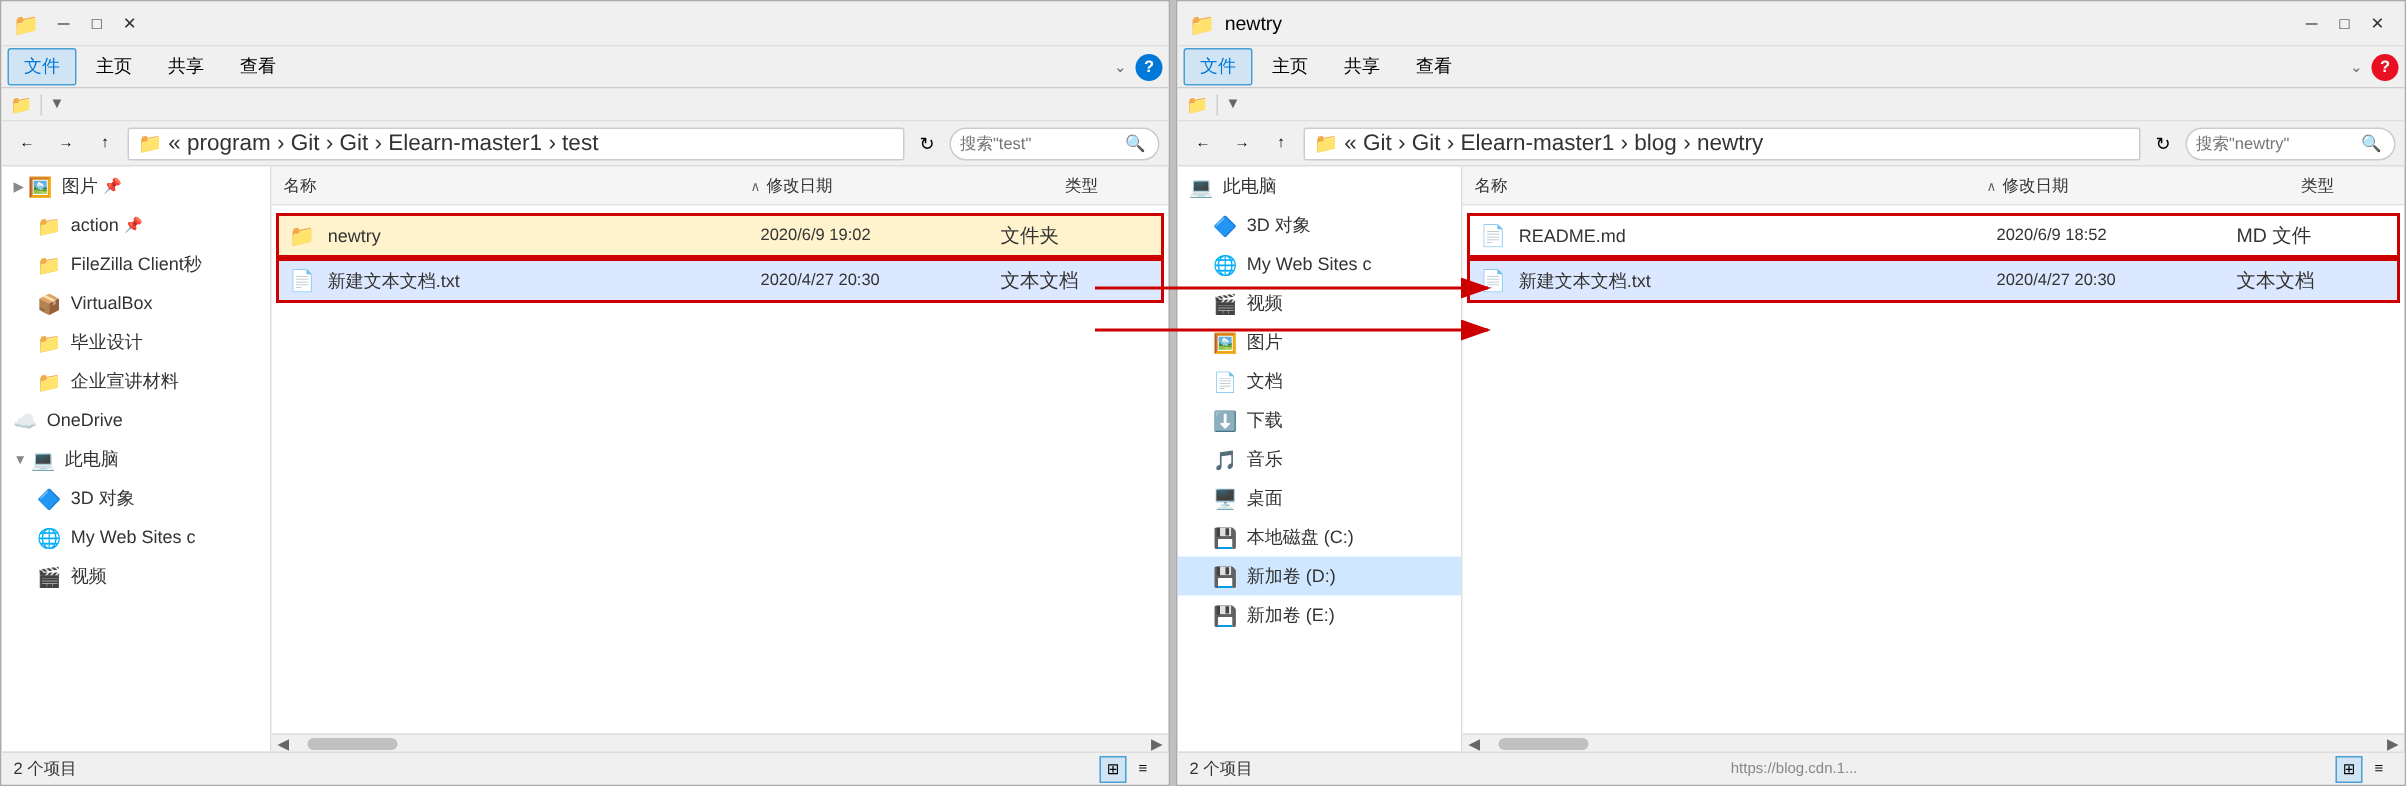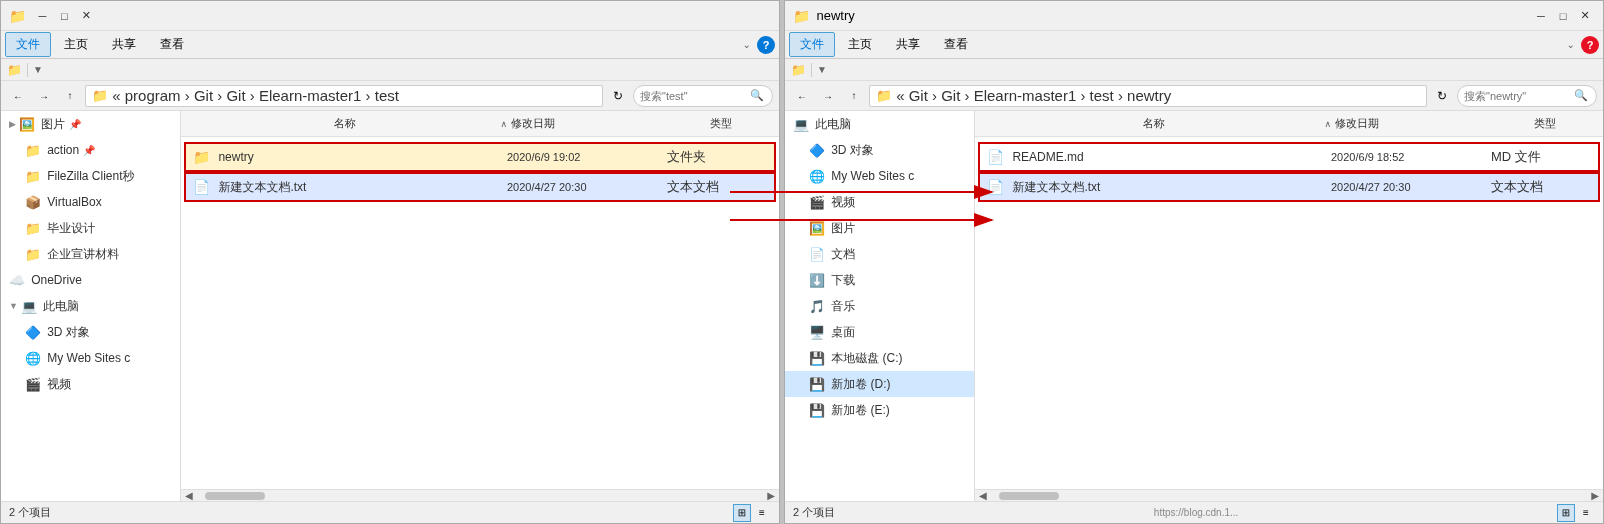--- a/index.html
+++ b/index.html
@@ -132,21 +132,21 @@
     .file-list-header {
       display: flex;
       align-items: center;
       height: 26px;
       border-bottom: 1px solid #e0e0e0;
       background: #f5f5f5;
       font-size: 11px;
       color: #333;
       padding: 0 8px;
     }
-    .col-name { flex: 1; cursor: pointer; text-align: center; }
+    .col-name { flex: 1; cursor: pointer; }
     .col-modified { width: 160px; cursor: pointer; text-align: left; }
     .col-type { width: 100px; cursor: pointer; text-align: center; }
 
     .file-row {
       display: flex;
       align-items: center;
       height: 28px;
       padding: 0 8px;
       cursor: pointer;
       font-size: 12px;
@@ -383,21 +383,21 @@
       <span class="quick-sep"></span>
       <span style="font-size:10px;color:#666">▼</span>
     </div>
 
     <div class="address-bar">
       <button class="nav-btn">←</button>
       <button class="nav-btn">→</button>
       <button class="nav-btn">↑</button>
       <div class="address-path">
         <span class="path-folder">📁</span>
-        <span class="path-text">« Git › Git › Elearn-master1 › test › newtry</span>
+        <span class="path-text">« Git › Git › Elearn-master1 › blog › newtry</span>
       </div>
       <button class="addr-refresh">↻</button>
       <div class="search-box">
         <input type="text" placeholder="搜索&quot;newtry&quot;" style="">
         <span class="search-icon-btn">🔍</span>
       </div>
     </div>
 
     <div class="main-area">
 

